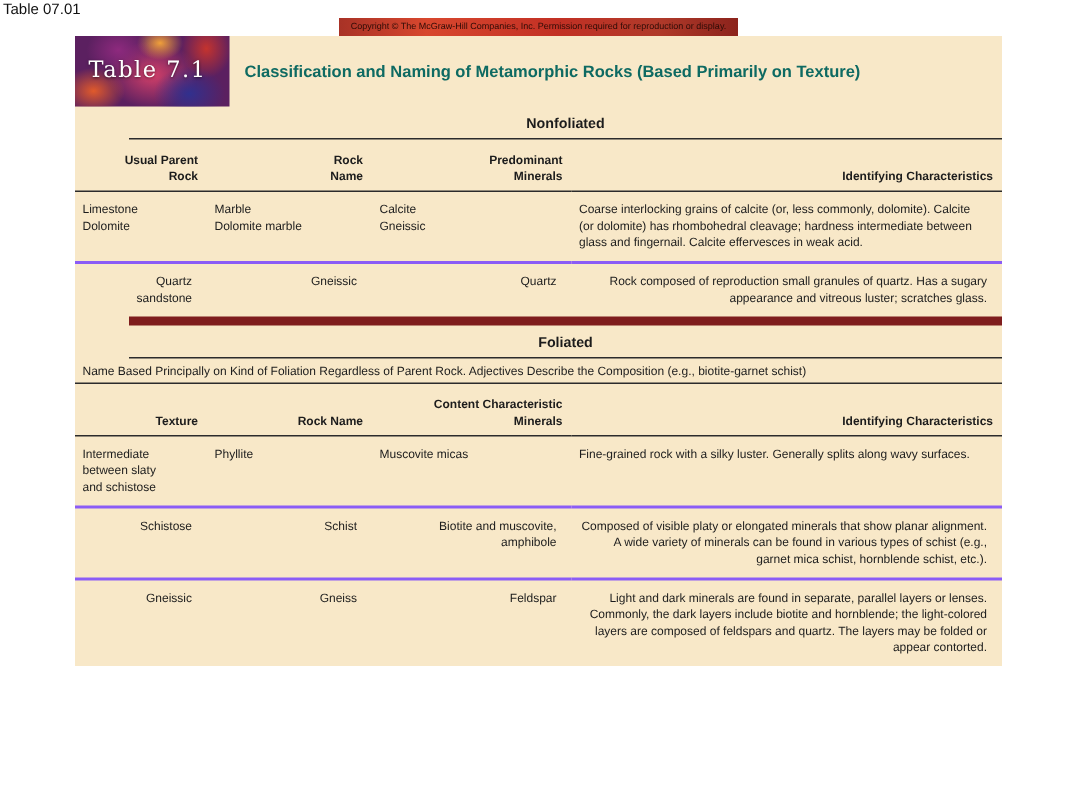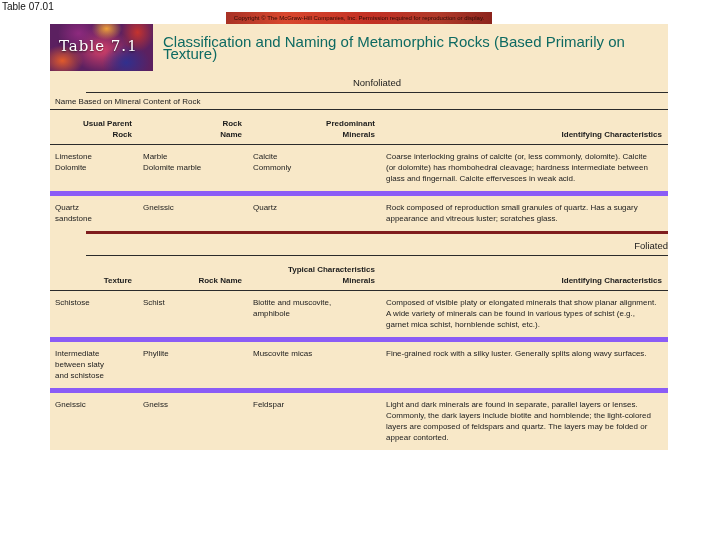--- a/index.html
+++ b/index.html
@@ -45,47 +45,47 @@
     position:absolute; left:9px; top:13px;
     color:#ffffff;
     font-family:"DejaVu Serif", serif;
     font-size:15px; letter-spacing:1px;
     text-shadow:0 1px 2px rgba(0,0,0,0.55);
     white-space:nowrap;
   }
   .band-title {
     flex:1; display:flex; align-items:center;
     padding:0 10px;
-    color:#0e6a62; font-weight:normal; font-size:15px; line-height:12px;
+    color:#0e6a62; font-weight:bold; font-size:11px; line-height:12px;
   }
   .sec-heading {
-    text-align:center; font-weight:normal; font-size:9.5px;
+    text-align:center; font-weight:bold; font-size:9.5px;
     padding:6px 0 4px;
     border-bottom:1px solid #2b2b2b;
     margin-left:36px;
   }
-  .sec-heading.foliated { border-top:3px solid #7f1d1d;text-align:right; }
+  .sec-heading.foliated { border-top:6px solid #7f1d1d; }
   .sec-subtitle {
     font-size:8px; padding:4px 6px 3px 5px;
     border-bottom:1px solid #2b2b2b;
   }
   table { width:100%; border-collapse:collapse; table-layout:fixed; }
   th {
     text-align:right; font-size:8px; line-height:11px;
     vertical-align:bottom; font-weight:bold;
     padding:8px 6px 4px 5px;
     border-bottom:1px solid #2b2b2b;
     white-space:pre-line;
   }
   td {
     font-size:8px; line-height:11px; vertical-align:top;
     padding:6px 10px 7px 5px;
     white-space:pre-line;
   }
-  tbody tr + tr td { border-top:5px solid #8b5cf6; }
+  tbody tr + tr td { border-top:2px solid #8b5cf6;text-align:right; }
 </style>
 </head>
 <body>
 
 <div class="page-label">Table 07.01</div>
 
 <div class="figure">
 
   <div class="copyright-row">
     <div class="copyright-strip">Copyright © The McGraw-Hill Companies, Inc. Permission required for reproduction or display.</div>
@@ -94,21 +94,20 @@
   <div class="fig-main">
 
     <div class="title-band">
       <div class="artwork">
         <span class="artwork-label">Table 7.1</span>
       </div>
       <div class="band-title">Classification and Naming of Metamorphic Rocks (Based Primarily on Texture)</div>
     </div>
 
     <div class="sec-heading">Nonfoliated</div>
-    <div class="sec-subtitle">Name Based on Mineral Content of Rock</div>
 
     <table>
       <colgroup>
         <col style="width:88px">
           <col style="width:110px">
           <col style="width:133px">
           <col>
       </colgroup>
       <thead>
         <tr>
@@ -121,66 +120,67 @@
           <th>Identifying Characteristics</th>
         </tr>
       </thead>
       <tbody>
         <tr>
           <td>Limestone
 Dolomite</td>
           <td>Marble
 Dolomite marble</td>
           <td>Calcite
-Commonly</td>
+Gneissic</td>
           <td>Coarse interlocking grains of calcite (or, less commonly, dolomite). Calcite (or dolomite) has rhombohedral cleavage; hardness intermediate between glass and fingernail. Calcite effervesces in weak acid.</td>
         </tr>
         <tr>
           <td>Quartz
 sandstone</td>
           <td>Gneissic</td>
           <td>Quartz</td>
           <td>Rock composed of reproduction small granules of quartz. Has a sugary appearance and vitreous luster; scratches glass.</td>
         </tr>
       </tbody>
     </table>
 
     <div class="sec-heading foliated">Foliated</div>
+    <div class="sec-subtitle">Name Based Principally on Kind of Foliation Regardless of Parent Rock. Adjectives Describe the Composition (e.g., biotite-garnet schist)</div>
 
     <table>
       <colgroup>
         <col style="width:88px">
           <col style="width:110px">
           <col style="width:133px">
           <col>
       </colgroup>
       <thead>
         <tr>
           <th>Texture</th>
           <th>Rock Name</th>
-          <th>Typical Characteristics
+          <th>Content Characteristic
 Minerals</th>
           <th>Identifying Characteristics</th>
         </tr>
       </thead>
       <tbody>
-        <tr>
-          <td>Schistose</td>
-          <td>Schist</td>
-          <td>Biotite and muscovite,
-amphibole</td>
-          <td>Composed of visible platy or elongated minerals that show planar alignment. A wide variety of minerals can be found in various types of schist (e.g., garnet mica schist, hornblende schist, etc.).</td>
-        </tr>
         <tr>
           <td>Intermediate
 between slaty
 and schistose</td>
           <td>Phyllite</td>
           <td>Muscovite micas</td>
           <td>Fine-grained rock with a silky luster. Generally splits along wavy surfaces.</td>
+        </tr>
+        <tr>
+          <td>Schistose</td>
+          <td>Schist</td>
+          <td>Biotite and muscovite,
+amphibole</td>
+          <td>Composed of visible platy or elongated minerals that show planar alignment. A wide variety of minerals can be found in various types of schist (e.g., garnet mica schist, hornblende schist, etc.).</td>
         </tr>
         <tr>
           <td>Gneissic</td>
           <td>Gneiss</td>
           <td>Feldspar</td>
           <td>Light and dark minerals are found in separate, parallel layers or lenses. Commonly, the dark layers include biotite and hornblende; the light-colored layers are composed of feldspars and quartz. The layers may be folded or appear contorted.</td>
         </tr>
       </tbody>
     </table>
 

